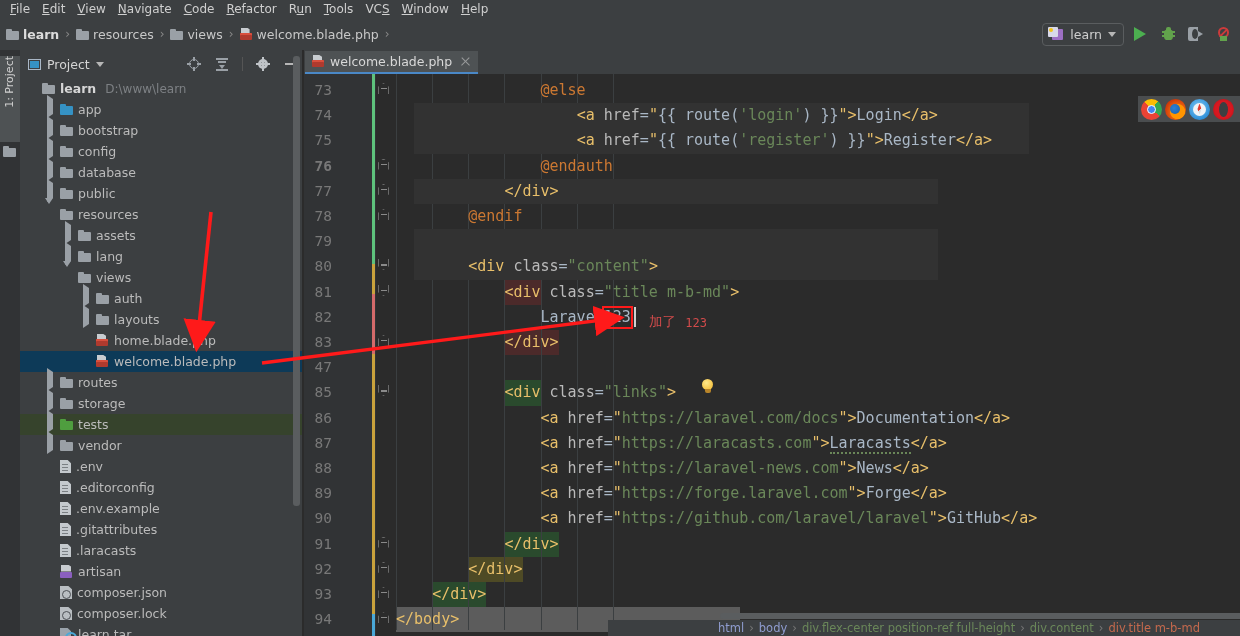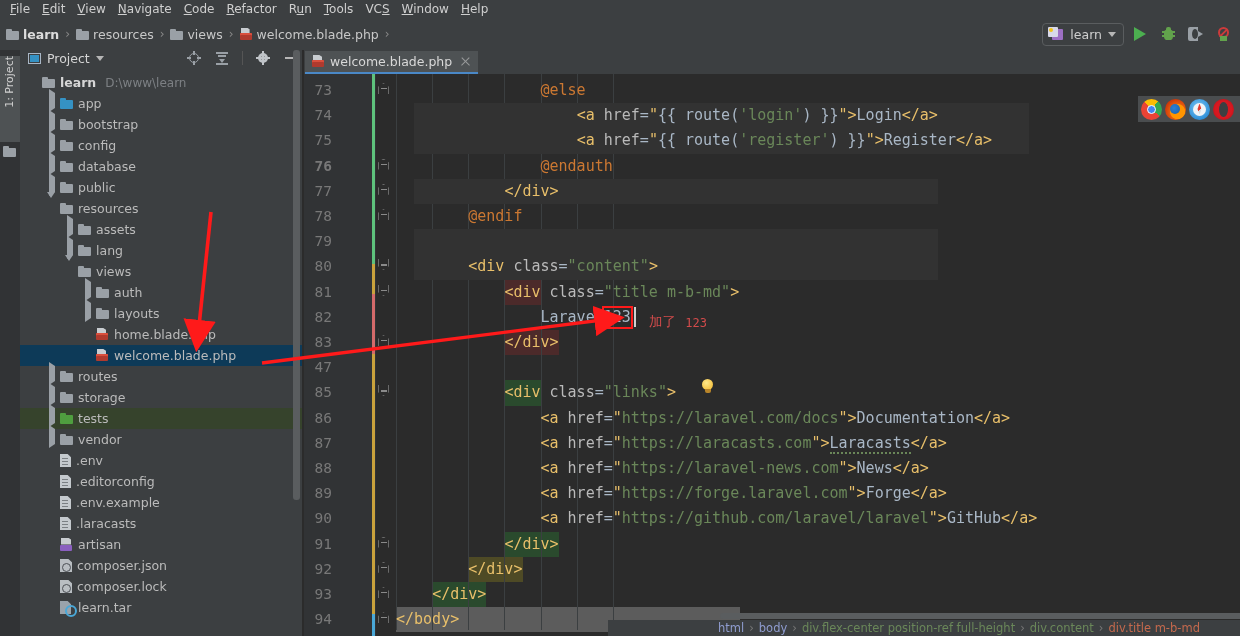--- a/index.html
+++ b/index.html
@@ -101,21 +101,21 @@
   }
   #leftstrip .vicon::before{
     content:"";position:absolute;left:0;top:2px;width:13px;height:9px;background:#9aa0a6;border-radius:1px;
   }
   #leftstrip .vicon::after{
     content:"";position:absolute;left:0;top:0;width:6px;height:3px;background:#9aa0a6;border-radius:1px 1px 0 0;
   }
 
   
   #project-panel{
-    position:absolute;left:20px;top:44px;width:282px;height:586px;background:#3c3f41;text-align:center;
+    position:absolute;left:20px;top:50px;width:282px;height:586px;background:#3c3f41;
   }
   #project-header{
     height:28px;display:flex;align-items:center;padding-left:8px;gap:6px;
   }
   #project-header .ptitle{ font-size:12.5px;color:#d4d4d4; }
   .win-icon{
     width:13px;height:11px;border:1.5px solid #a9b7c6;position:relative;flex:none;
   }
   .win-icon::after{
     content:"";position:absolute;left:1px;top:1px;right:1px;bottom:1px;background:#3592c4;
@@ -620,20 +620,27 @@
         <span class="tw"></span>
         <span style="display:inline-block;width:4px;flex:none;"></span>
         <span class="ico-txt"></span>
         <span class="tlabel">.env.example</span>
       </div>
       <div class="trow">
         <span style="display:inline-block;width:24px;flex:none;"></span>
         <span class="tw"></span>
         <span style="display:inline-block;width:4px;flex:none;"></span>
         <span class="ico-txt"></span>
+        <span class="tlabel">.gitattributes</span>
+      </div>
+      <div class="trow">
+        <span style="display:inline-block;width:24px;flex:none;"></span>
+        <span class="tw"></span>
+        <span style="display:inline-block;width:4px;flex:none;"></span>
+        <span class="ico-txt"></span>
         <span class="tlabel">.laracasts</span>
       </div>
       <div class="trow">
         <span style="display:inline-block;width:24px;flex:none;"></span>
         <span class="tw"></span>
         <span style="display:inline-block;width:4px;flex:none;"></span>
         <span class="ico-php"></span>
         <span class="tlabel">artisan</span>
       </div>
       <div class="trow">

